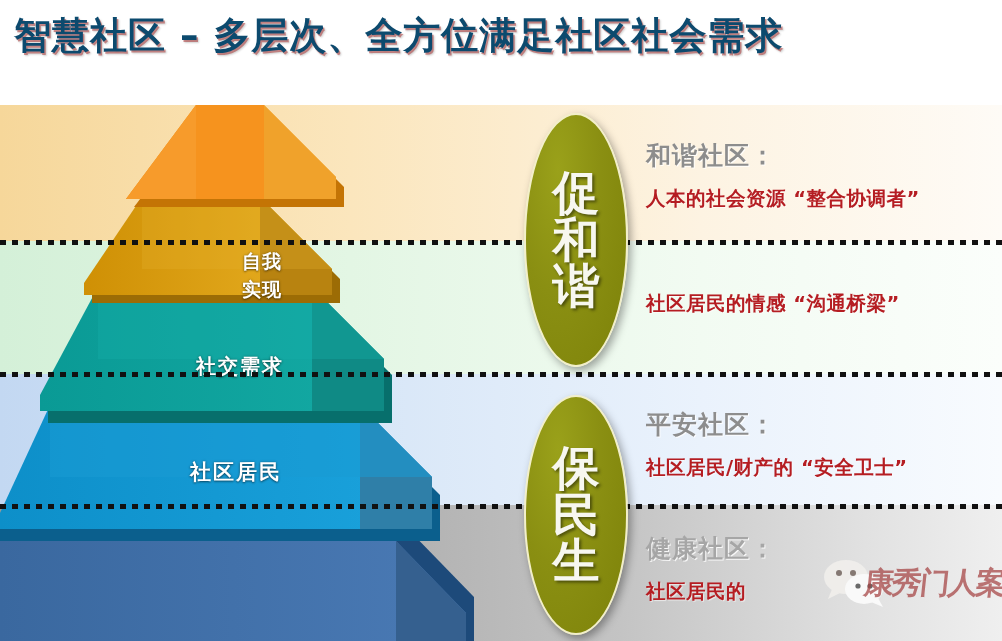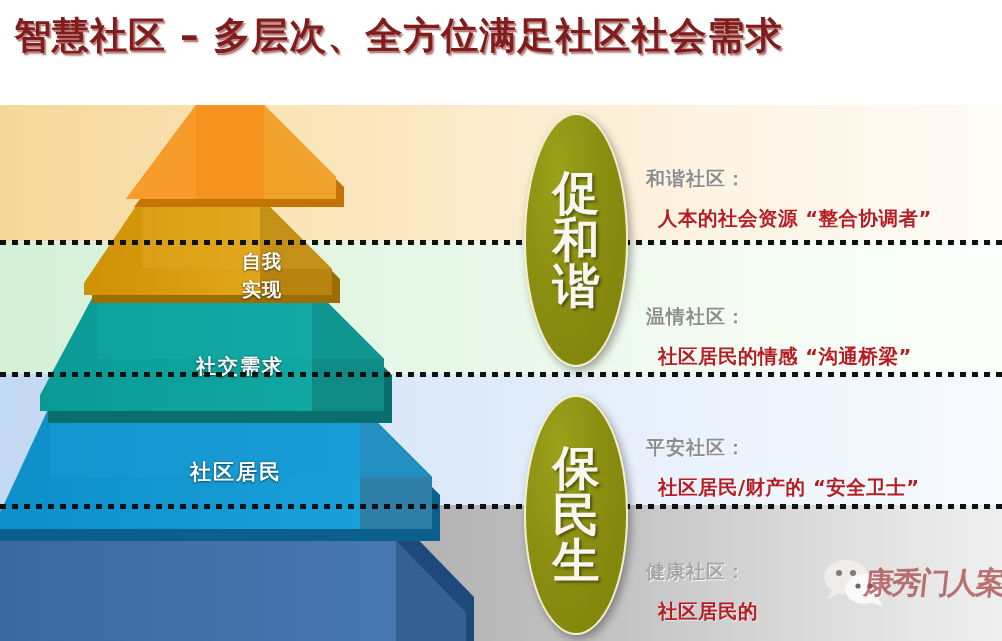--- a/index.html
+++ b/index.html
@@ -13,21 +13,21 @@
   #stage { position:relative; width:1002px; height:641px; background:#fff; overflow:hidden; }
 
   
   #title-bar {
     position:absolute; left:0; top:0; width:1002px; height:105px;
     background:#ffffff; z-index:40;
   }
   #page-title {
     position:absolute; left:14px; top:11px;
     font-size:37px; font-weight:bold; letter-spacing:1px;
-    color:#7f1d1d;
+    color:#0c4a6e;
     text-shadow: 1.5px 1.5px 0 rgba(160,20,20,.45), 2.5px 2.5px 2px rgba(0,0,0,.18);
     white-space:nowrap;
     font-family:"DejaVu Sans","Liberation Sans",sans-serif;
     text-align:right;
   }
 
   
   .band { position:absolute; left:0; width:1002px; z-index:1; }
   #band-1 { top:105px;  height:136px; background:linear-gradient(to right,#f6d79a 0%,#fbe6bd 35%,#fdf3e2 70%,#fefbf6 100%); }
   #band-2 { top:241px;  height:133px; background:linear-gradient(to right,#d4f0d8 0%,#e3f6e4 35%,#f2fbf2 70%,#fbfefb 100%); }
@@ -73,27 +73,26 @@
     display:block; color:#f7f7ef; font-weight:bold; font-size:47px; line-height:0.99;
     text-shadow: 2px 2px 3px rgba(0,0,0,.45);
     font-family:"DejaVu Sans","Liberation Sans",sans-serif;
   }
   #oval-top    { left:524px; top:113px; width:104px; height:254px; }
   #oval-bottom { left:524px; top:395px; width:104px; height:240px; }
 
   
   .txt-block { position:absolute; z-index:22; left:646px; width:356px; }
   .txt-head {
-    font-size:19px; font-weight:bold; color:#8d8d8d; letter-spacing:1px;
+    font-size:25px; font-weight:bold; color:#8d8d8d; letter-spacing:1px;
     text-shadow:1px 1px 0 rgba(255,255,255,.85);
     font-family:Liberation Sans, sans-serif;
-    margin-top:27px;
   }
   .txt-sub {
-    margin-top:13px; margin-left:12px;
+    margin-top:13px; 
     font-size:19.5px; font-weight:bold; color:#b51d22; letter-spacing:0.5px;
     text-shadow:1px 1px 1px rgba(255,255,255,.6);
     white-space:nowrap;
     font-family:"DejaVu Sans","Liberation Sans",sans-serif;
   }
   #block-1 { top:139px; }
   #block-2 { top:277px; }
   #block-3 { top:408px; }
   #block-4 { top:532px; }
   #block-4 .txt-head { color:#a6a6a6; }
@@ -205,21 +204,20 @@
     <span>保</span>
     <span>民</span>
     <span>生</span>
   </div>
 
   <div class="txt-block" id="block-1">
     <div class="txt-head">和谐社区：</div>
     <div class="txt-sub">人本的社会资源 “整合协调者”</div>
   </div>
   <div class="txt-block" id="block-2">
-    <div class="txt-head">温情社区：</div>
     <div class="txt-sub">社区居民的情感 “沟通桥梁”</div>
   </div>
   <div class="txt-block" id="block-4">
     <div class="txt-head">健康社区：</div>
     <div class="txt-sub">社区居民的 </div>
   </div>
   <div class="txt-block" id="block-3">
     <div class="txt-head">平安社区：</div>
     <div class="txt-sub">社区居民/财产的 “安全卫士”</div>
   </div>

